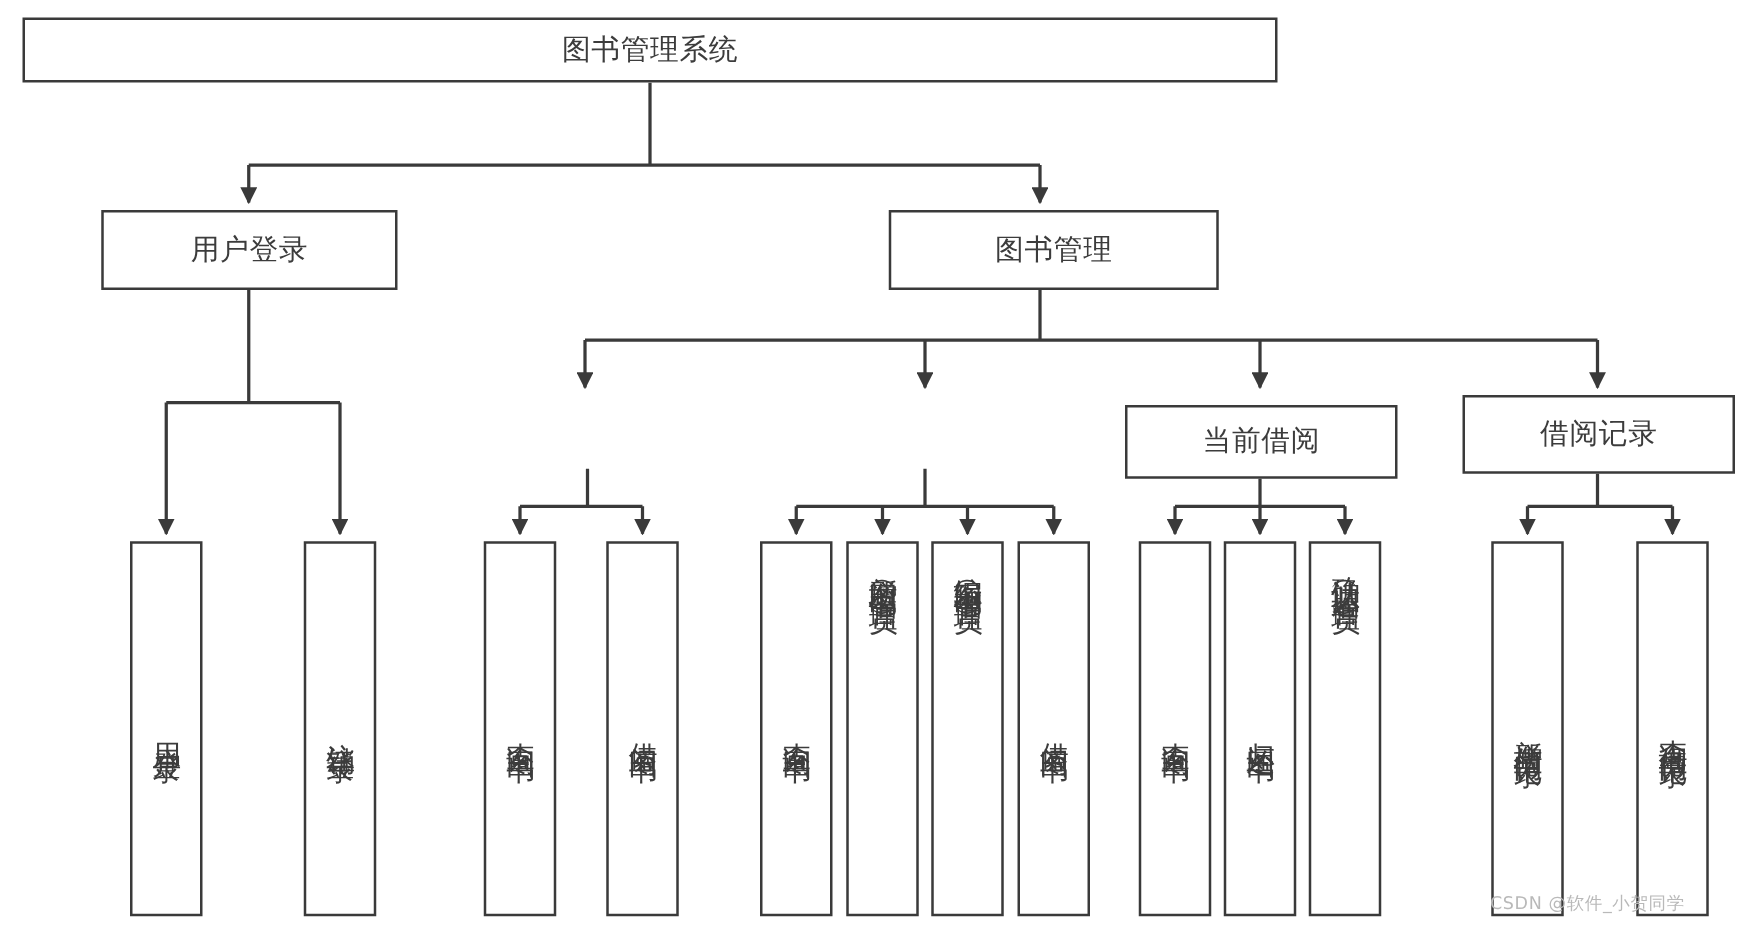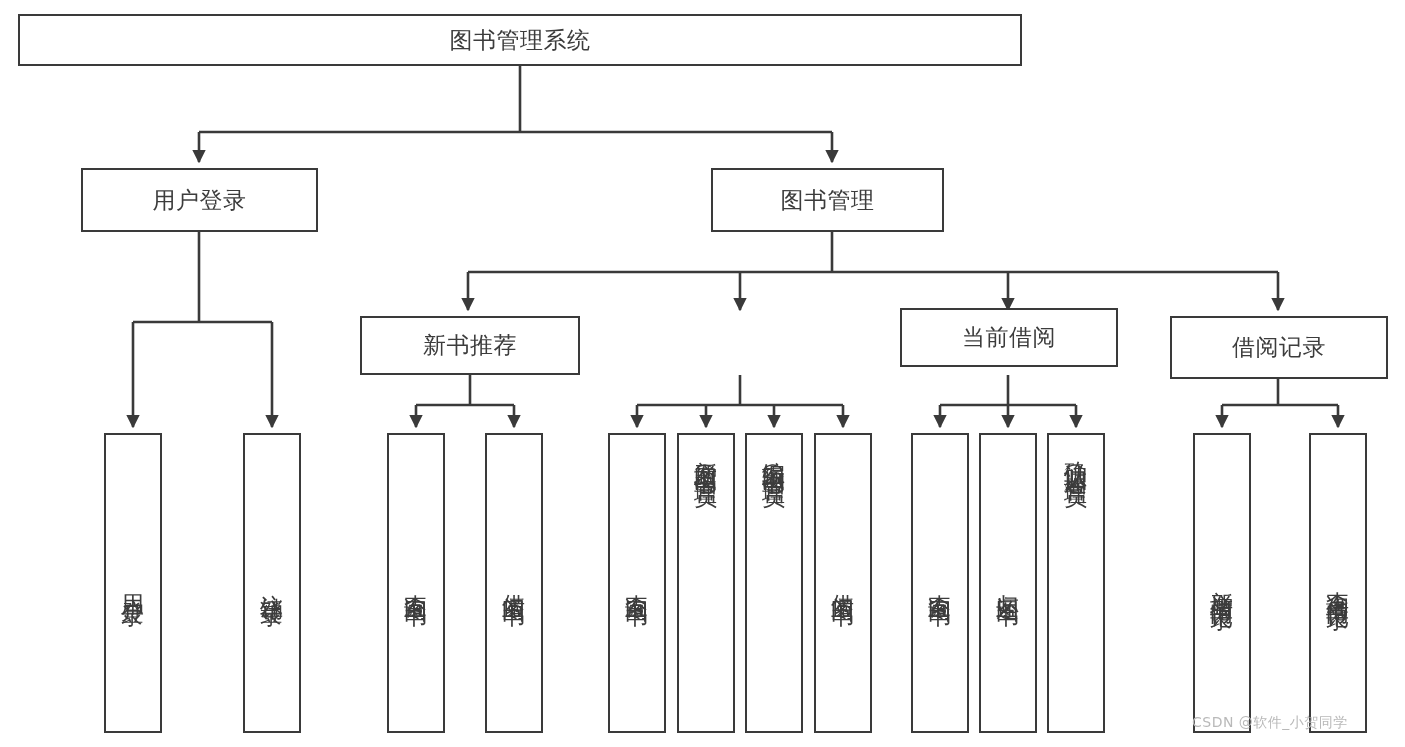--- a/index.html
+++ b/index.html
@@ -126,30 +126,27 @@
   </svg>
 
   <div class="node-box" style="left:18px; top:14px; width:1004px; height:52px;">
     <span class="node-label">图书管理系统</span>
   </div>
 
   <div class="node-box" style="left:81px; top:168px; width:237px; height:64px;">
     <span class="node-label">用户登录</span>
   </div>
 
-  <div class="node-box" style="left:711px; top:168px; width:233px; height:64px;">
+  <div class="node-box" style="left:711px; top:168px; width:264px; height:64px;">
     <span class="node-label">图书管理</span>
   </div>
 
-  <div class="node-box" style="left:360px; top:316px; width:220px; height:59px;">
-    <span class="node-label">新书推荐</span>
-  </div>
-
-
-  <div class="node-box" style="left:900px; top:308px; width:218px; height:59px;">
+
+
+  <div class="node-box" style="left:900px; top:324px; width:218px; height:59px;">
     <span class="node-label">当前借阅</span>
   </div>
 
   <div class="node-box" style="left:1170px; top:316px; width:218px; height:63px;align-items:center;">
     <span class="node-label">借阅记录</span>
   </div>
 
   <div class="node-box vertical vcenter" style="left:104px; top:433px; width:58px; height:300px;">
     <span class="node-label">用户登录</span>
   </div>

